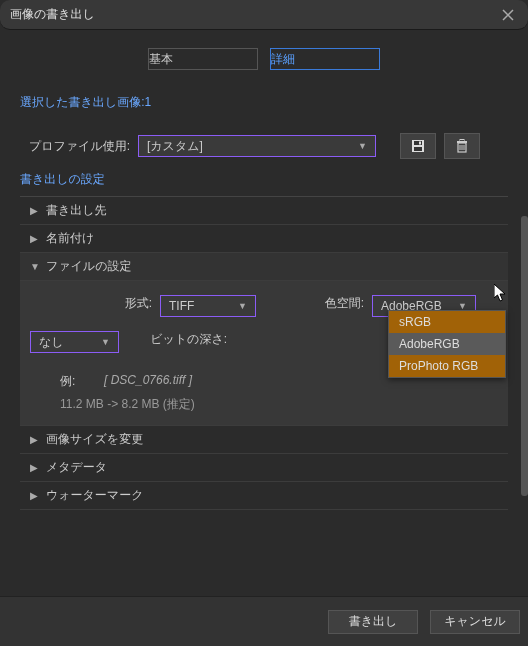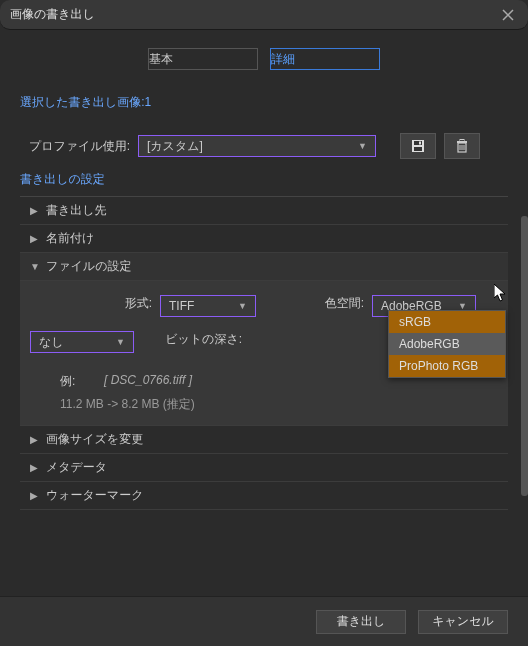--- a/index.html
+++ b/index.html
@@ -24,21 +24,21 @@
 .acc-item .chev { width: 12px; display: inline-block; color: #aaa; margin-right: 4px; font-size: 10px; }
 .acc-item.expanded { background: #333333; }
 .file-settings-body { background: #383838; padding: 14px 10px 12px 10px; border-bottom: 1px solid #3c3c3c; }
 .fs-row { display: flex; align-items: flex-start; margin-bottom: 14px; }
 .fs-label { width: 130px; text-align: right; padding-right: 8px; color: #ccc; }
 .example-label { width: 44px; color: #ccc; }
 .example-text { color: #aaa; font-style: italic; }
 .size-text { color: #999; margin-left: 30px; }
 .scroll-track { position: absolute; right: 0; top: 186px; width: 7px; height: 340px; background: #2b2b2b; }
 .scroll-thumb { width: 7px; background: #555; border-radius: 3px; position: absolute; top: 0; height: 280px; }
-.footer { position: absolute; bottom: 0; left: 0; right: 0; height: 50px; background: #333333; border-top: 1px solid #222; display: flex; align-items: center; justify-content: flex-end; padding-right: 20px; gap: 12px; }
+.footer { position: absolute; bottom: 0; left: 0; right: 0; height: 50px; background: #333333; border-top: 1px solid #222; display: flex; align-items: center; justify-content: flex-end; padding-right: 8px; gap: 12px; }
 .btn { width: 90px; height: 24px; background: #404040; border: 1px solid #555; color: #ddd; display: flex; align-items: center; justify-content: center; cursor: pointer; font-size: 12px; }
 .dropdown-menu { position: absolute; background: #a16207; border: 1px solid #555; width: 118px; z-index: 100; box-shadow: 0 2px 6px rgba(0,0,0,.5); }
 .dd-item { height: 22px; display: flex; align-items: center; padding: 0 10px; color: #ddd; cursor: pointer; font-size: 12px; }
 .dd-item.hover { background: #5a5a5a; }
 .cursor-arrow { position: absolute; z-index: 200; pointer-events: none; }
 </style>
 </head>
 <body>
 
 <div class="titlebar">
@@ -112,21 +112,21 @@
           <span>TIFF</span>
           <span class="caret">▼</span>
         </div>
         <div class="fs-label" style="width:116px">色空間:</div>
         <div class="select" style="width:104px">
           <span>AdobeRGB</span>
           <span class="caret">▼</span>
         </div>
       </div>
       <div class="fs-row">
-        <div class="select" style="width:104px">
+        <div class="select" style="width:89px">
           <span>なし</span>
           <span class="caret">▼</span>
         </div>
         <div class="fs-label" style="width:116px">ビットの深さ:</div>
       </div>
       <div class="fs-row" style="margin-top:20px; margin-bottom:6px; margin-left:30px;">
         <div class="example-label">例:</div>
         <div class="example-text">[ DSC_0766.tiff ]</div>
       </div>
       <div class="size-text">11.2 MB -&gt; 8.2 MB (推定)</div>

